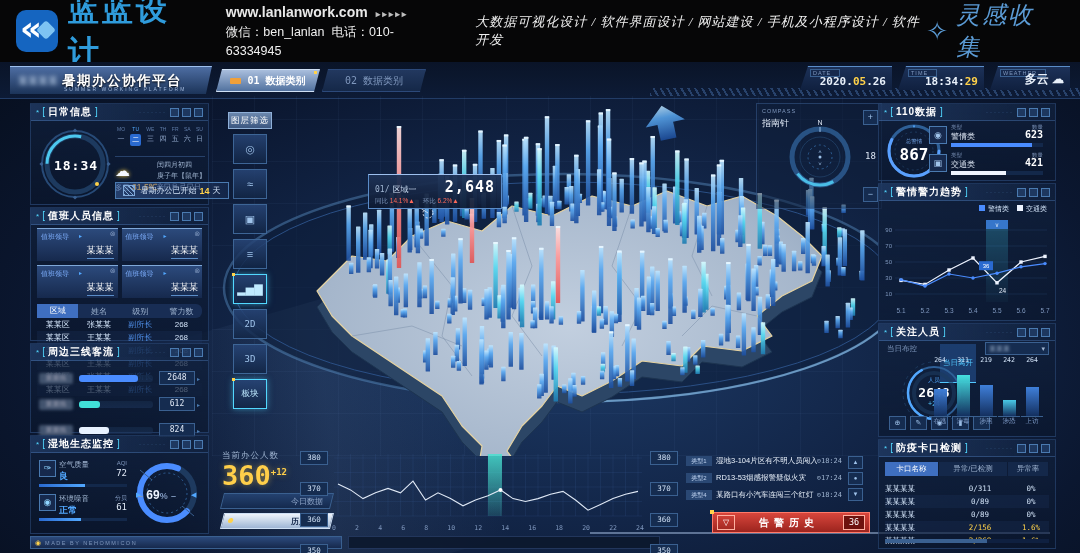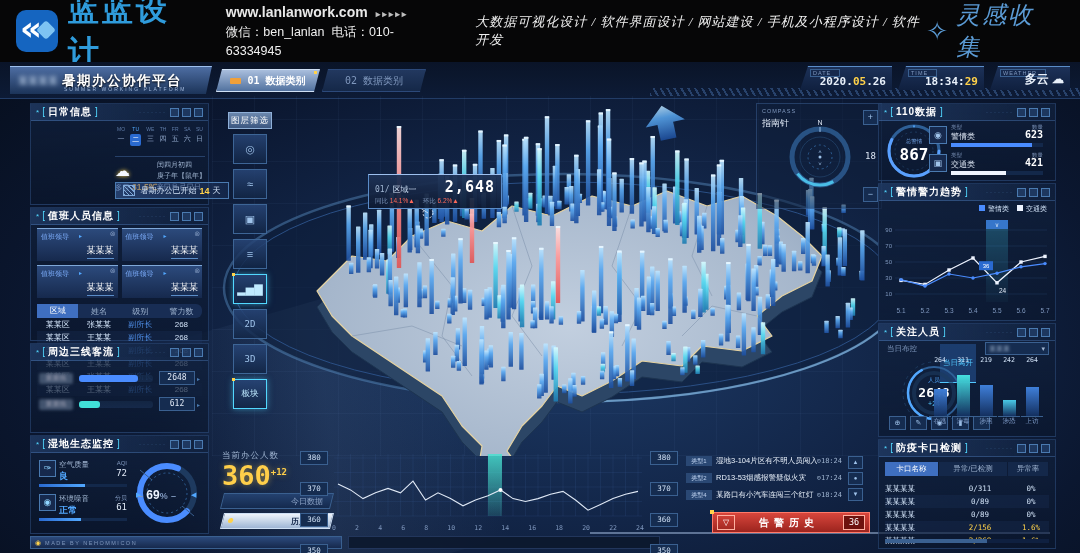--- a/index.html
+++ b/index.html
@@ -727,20 +727,33 @@
           <span class="ptick">*</span>
           <span class="pbr">[</span>
           <span class="ptitle">日常信息</span>
           <span class="pbr">]</span>
           <span class="pline"></span>
           <span class="pdots">·······</span>
           <span class="wi"></span>
           <span class="wi"></span>
           <span class="wi"></span>
         </div>
+      <div id="clockwrap">
+        <svg width="80" height="76">
+          <circle cx="40" cy="38" r="33" fill="none" stroke="#274a77" stroke-width="2"></circle>
+          <circle cx="40" cy="38" r="28" fill="none" stroke="#1d3a5f" stroke-width="5"></circle>
+          <circle cx="40" cy="38" r="28" fill="none" stroke="#52d8ff" stroke-width="3" stroke-dasharray="50 126" stroke-dashoffset="-88" opacity=".9"></circle>
+          <circle cx="62" cy="58" r="2" fill="#ffd24a"></circle>
+          <rect x="38.5" y="3" width="3" height="3" fill="#3a6090" transform="rotate(45 40 4.5)"></rect>
+          <rect x="38.5" y="70" width="3" height="3" fill="#3a6090" transform="rotate(45 40 71.5)"></rect>
+          <rect x="5" y="36.5" width="3" height="3" fill="#3a6090" transform="rotate(45 6.5 38)"></rect>
+          <rect x="72" y="36.5" width="3" height="3" fill="#3a6090" transform="rotate(45 73.5 38)"></rect>
+        </svg>
+        <div id="clocktime">18:34</div>
+      </div>
       <div id="week">
           <div class="wday">
             <span class="en">MO</span>
             <span class="cn">一</span>
           </div>
           <div class="wday on">
             <span class="en">TU</span>
             <span class="cn">二</span>
           </div>
           <div class="wday">
@@ -887,20 +900,28 @@
             </span>
             <span class="fval">2648</span>
             <span class="fmark">▸</span>
           </div>
           <div class="frow">
             <span class="flab">某某线</span>
             <span class="ftrack">
               <i style="width: 28%; background: rgb(65, 224, 216);"></i>
             </span>
             <span class="fval">612</span>
+            <span class="fmark">▸</span>
+          </div>
+          <div class="frow">
+            <span class="flab">某某线</span>
+            <span class="ftrack">
+              <i style="width: 40%; background: rgb(232, 242, 255);"></i>
+            </span>
+            <span class="fval">824</span>
             <span class="fmark">▸</span>
           </div>
         </div>
     </div>
 
     <div class="panel" style="left:30px;top:373px;width:177px;height:97px;">
       <div class="phead">
           <span class="ptick">*</span>
           <span class="pbr">[</span>
           <span class="ptitle">湿地生态监控</span>

